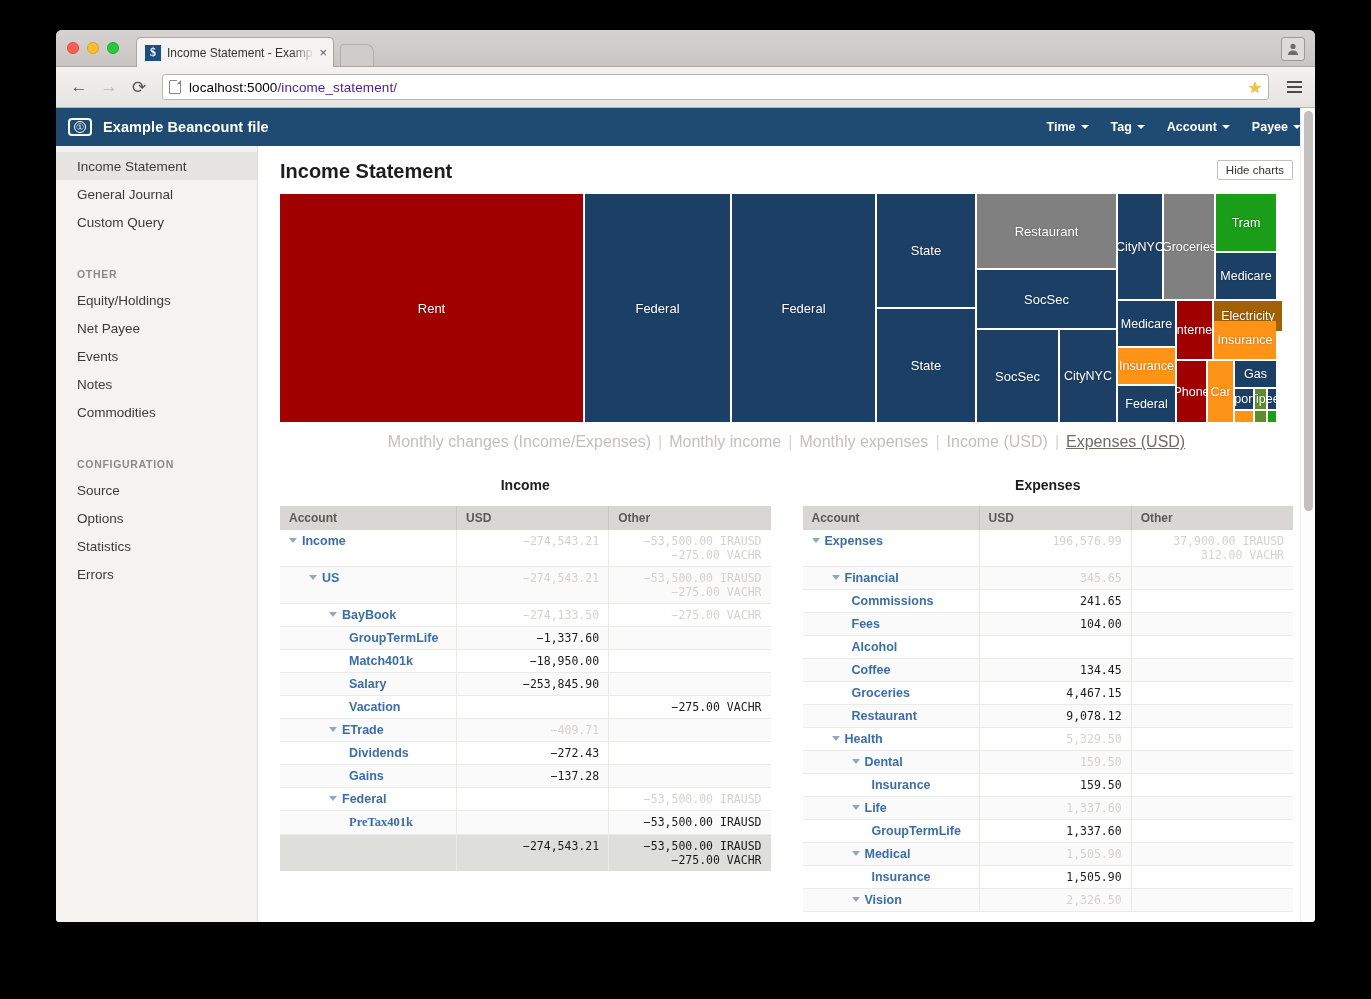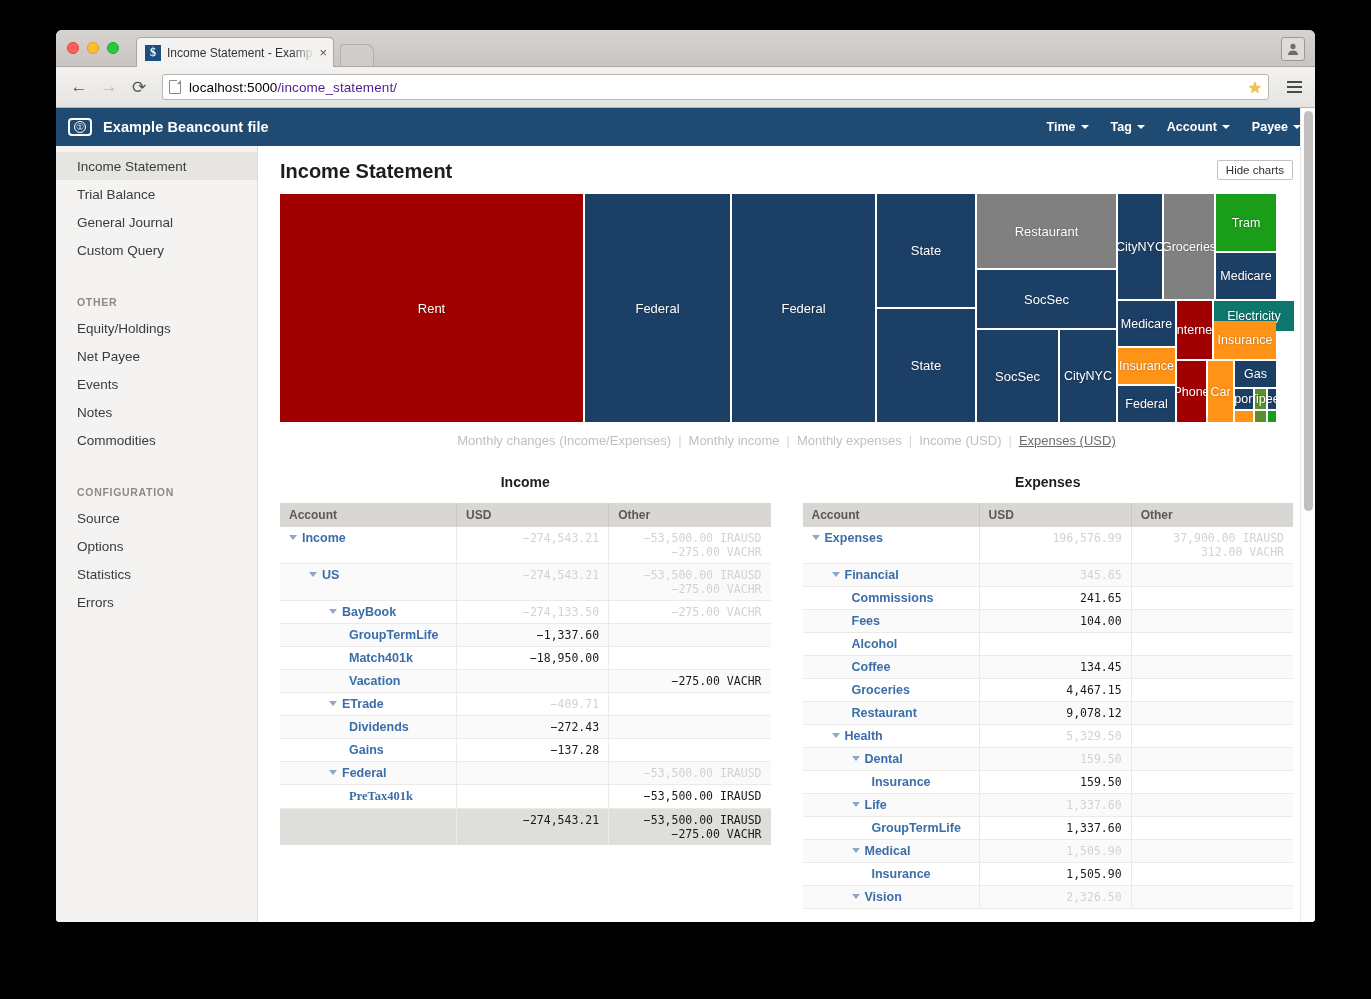--- a/index.html
+++ b/index.html
@@ -210,21 +210,21 @@
   .tile .lbl {
     color: #fff; font-size: 13px;
     white-space: nowrap;
     text-shadow: 0 0 2px rgba(0,0,0,.35);
   }
   .tile.sm .lbl { font-size: 12.5px; }
 
   .chart-links {
     text-align: center;
     margin-top: 11px;
-    font-size: 13px;
+    font-size: 16px;
     color: #c3c0bc;
   }
   .chart-links a { color: #c3c0bc; text-decoration: none; }
   .chart-links a.active { color: #6f6c68; text-decoration: underline; }
   .chart-links .sep { color: #d8d5d1; margin: 0 7px; }
 
   
   .tables { display: flex; gap: 32px; margin-top: 26px; }
   .tbl-wrap { flex: 1 1 0; min-width: 0; }
   .tbl-title {
@@ -359,21 +359,20 @@
             <span>Payee</span>
             <i class="caret"></i>
           </a>
       </div>
     </div>
 
     <div class="body-row">
 
       <div class="sidebar">
         <div class="side-item active">Income Statement</div>
-        <div class="side-item">Trial Balance</div>
         <div class="side-item">General Journal</div>
         <div class="side-item">Custom Query</div>
 
         <div class="side-heading">OTHER</div>
         <div class="side-item">Equity/Holdings</div>
         <div class="side-item">Net Payee</div>
         <div class="side-item">Events</div>
         <div class="side-item">Notes</div>
         <div class="side-item">Commodities</div>
 
@@ -435,21 +434,21 @@
             </div>
             <div class="tile sm" style="left: 838px; top: 154px; width: 57px; height: 36px; background: rgb(255, 147, 24);">
               <span class="lbl">Insurance</span>
             </div>
             <div class="tile sm" style="left: 838px; top: 192px; width: 57px; height: 36px; background: rgb(28, 63, 102);">
               <span class="lbl">Federal</span>
             </div>
             <div class="tile sm" style="left: 897px; top: 107px; width: 35px; height: 58px; background: rgb(160, 0, 0);">
               <span class="lbl">Internet</span>
             </div>
-            <div class="tile sm" style="left: 934px; top: 107px; width: 80px; height: 30px; background: #0f766e;">
+            <div class="tile sm" style="left: 934px; top: 107px; width: 68px; height: 30px; background: #a16207;">
               <span class="lbl">Electricity</span>
             </div>
             <div class="tile sm" style="left: 934px; top: 127px; width: 62px; height: 38px; background: rgb(255, 147, 24);">
               <span class="lbl">Insurance</span>
             </div>
             <div class="tile sm" style="left: 897px; top: 167px; width: 29px; height: 61px; background: rgb(160, 0, 0);">
               <span class="lbl">Phone</span>
             </div>
             <div class="tile sm" style="left: 928px; top: 167px; width: 25px; height: 61px; background: rgb(255, 147, 24);">
               <span class="lbl">Car</span>
@@ -512,20 +511,25 @@
                     <td style="padding-left: 69px;"><span class="acct-name">GroupTermLife</span></td>
                     <td class="num">−1,337.60</td>
                     <td class="other"></td>
                   </tr>
                   <tr>
                     <td style="padding-left: 69px;"><span class="acct-name">Match401k</span></td>
                     <td class="num">−18,950.00</td>
                     <td class="other"></td>
                   </tr>
                   <tr>
+                    <td style="padding-left: 69px;"><span class="acct-name">Salary</span></td>
+                    <td class="num">−253,845.90</td>
+                    <td class="other"></td>
+                  </tr>
+                  <tr>
                     <td style="padding-left: 69px;"><span class="acct-name">Vacation</span></td>
                     <td class="num"></td>
                     <td class="other">−275.00 VACHR</td>
                   </tr>
                   <tr>
                     <td style="padding-left: 49px;"><i class="tri"></i><span class="acct-name">ETrade</span></td>
                     <td class="num muted">−409.71</td>
                     <td class="other"></td>
                   </tr>
                   <tr>

